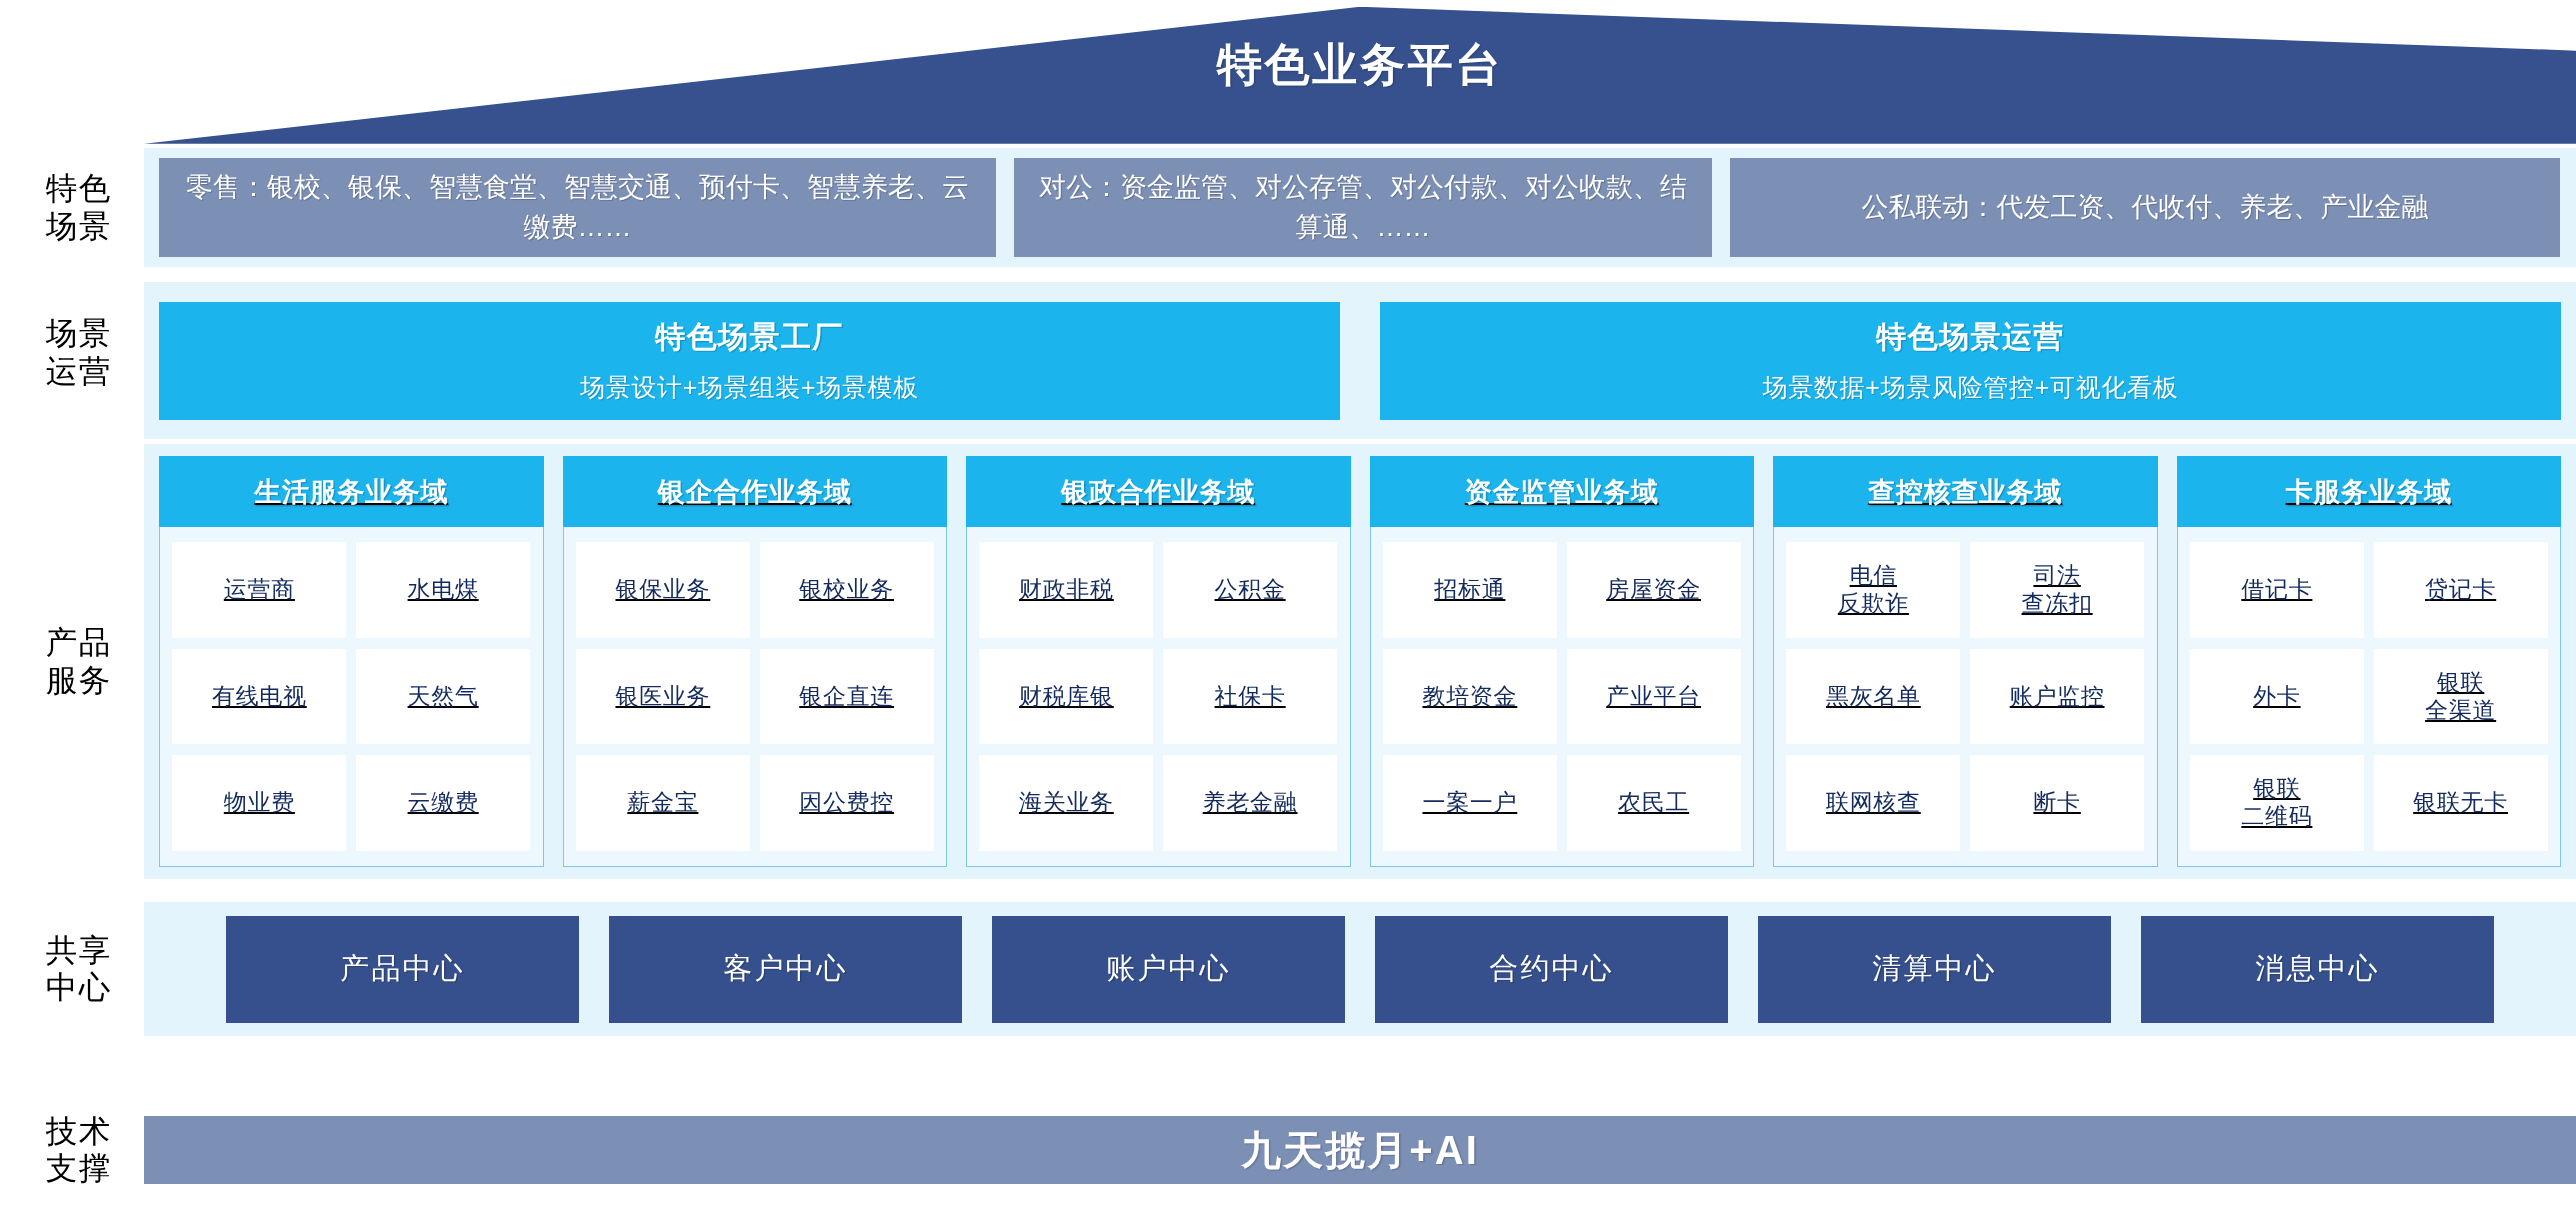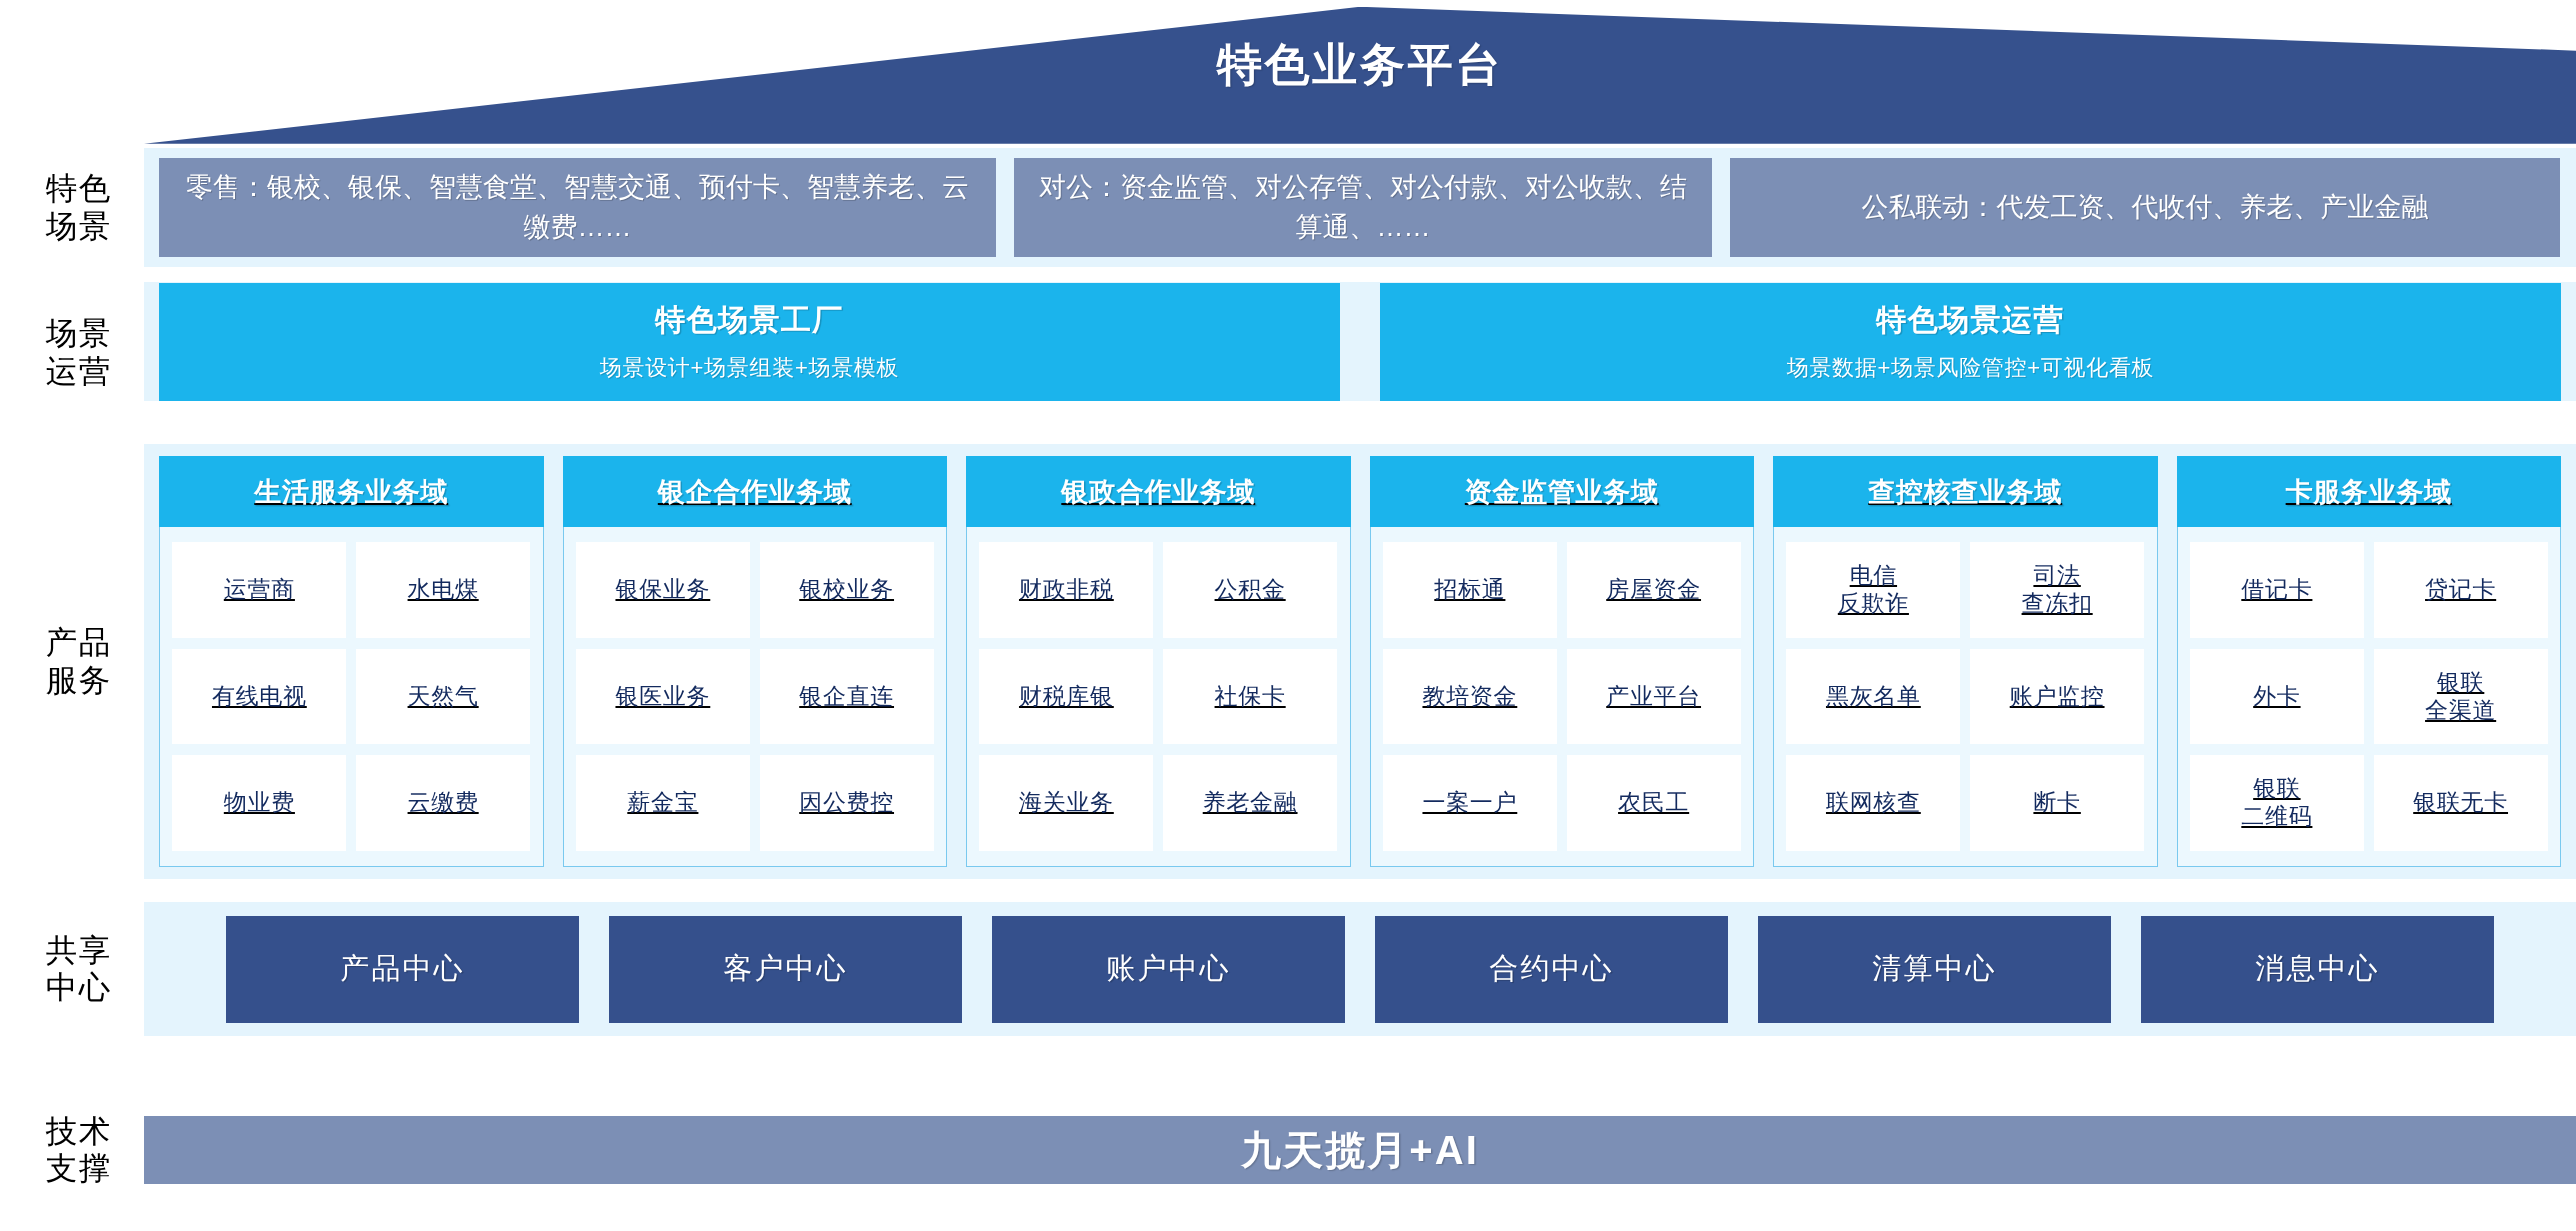--- a/index.html
+++ b/index.html
@@ -51,30 +51,30 @@
     padding: 6.8px 18px;
     height: 99px;
     text-shadow: 1px 1px 0.7px rgba(0,0,0,.22);
   }
   .scene-box.b1 { width: 837px; }
   .scene-box.b2 { width: 698px; }
   .scene-box.b3 { width: 830px; }
 
   
   #row2 { top: 282px; height: 141px; }
-  #row2 .panel { height: 119px; top: 0; gap: 40px; padding: 0 15px; }
+  #row2 .panel { height: 157px; top: 0; gap: 40px; padding: 0 15px; }
   .op-box {
     background: #1BB4EC; color:#fff;
     display:flex; flex-direction: column;
     align-items:center; justify-content:center;
     height: 118px; flex: 1;
   }
   .op-title { font-size: 30px; font-weight: bold; letter-spacing:1.4px;
               text-shadow: 1.4px 1.4px 0.7px rgba(0,0,0,.18); }
-  .op-sub   { font-size: 22px; margin-top: 12.3px; letter-spacing:0.7px;
+  .op-sub   { font-size: 25px; margin-top: 12.3px; letter-spacing:0.7px;
               text-shadow: 1px 1px 0.7px rgba(0,0,0,.18); }
 
   
   #row3 { top: 444px; height: 435px; }
   #row3 .panel { height: 435px; top: 0; gap: 19px; padding: 12.3px 15px; align-items: stretch; text-decoration: underline; }
   .domain-col { flex: 1; display: flex; flex-direction: column; }
   .domain-head {
     background: #1BB4EC; color:#fff;
     font-size: 27px; font-weight: bold; letter-spacing: 0.7px;
     height: 71px; display:flex; align-items:center; justify-content:center;

